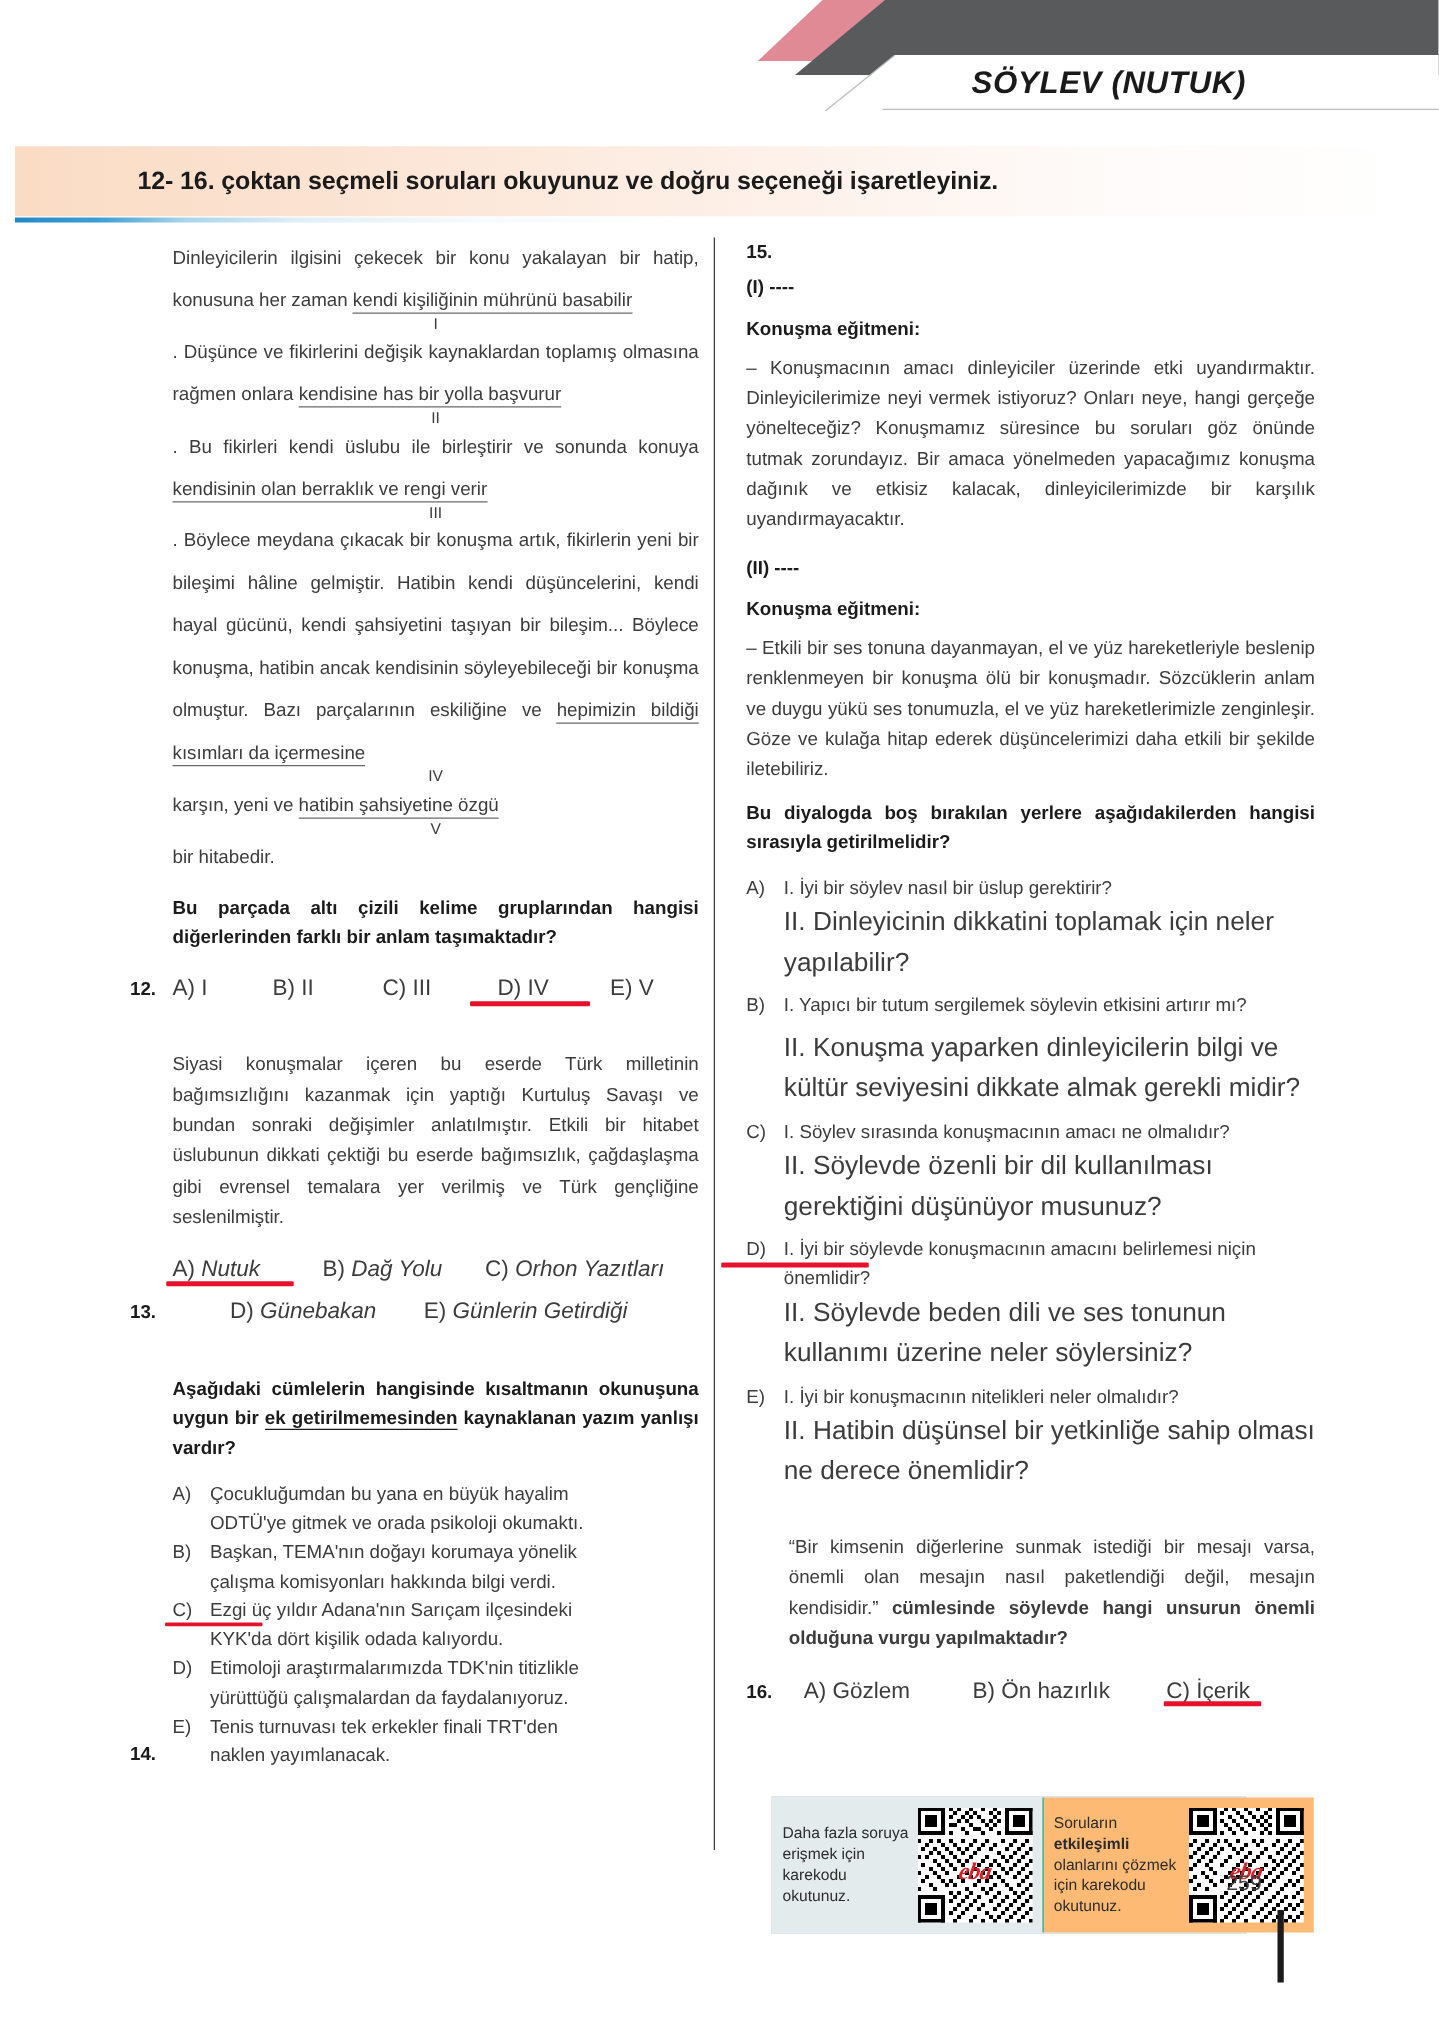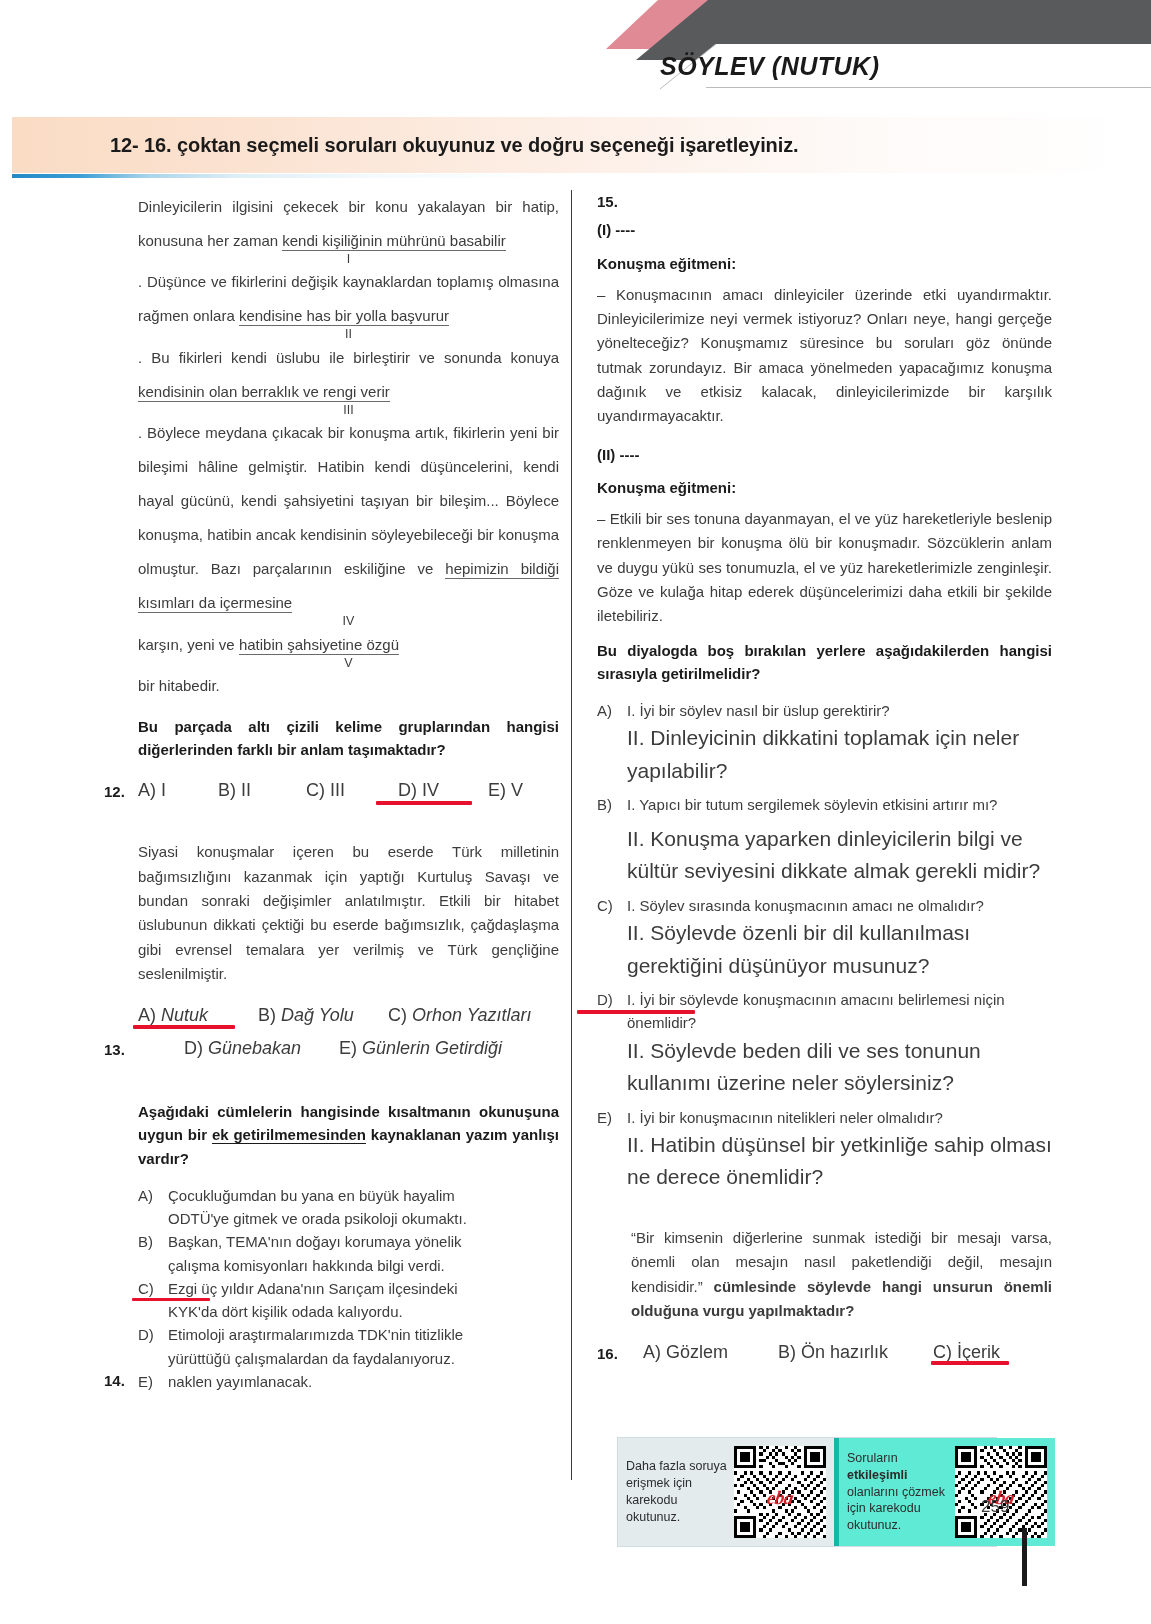--- a/index.html
+++ b/index.html
@@ -32,21 +32,21 @@
   }
   .hdr-line {
     position: absolute; top: 87px; left: 706px; width: 445px; height: 1px;
     background: #b9bbbd;
   }
   .hdr-line-diag {
     position: absolute; top: 44px; left: 660px; width: 58px; height: 45px;
   }
   .hdr-title {
     position: absolute; top: 52px; left: 660px; width: 470px;
-    text-align: left; padding-right: 16px;
+    text-align: center; padding-right: 16px;
     font-size: 25px; font-weight: 700; font-style: italic;
     letter-spacing: 0.5px; color: #1a1a1a;
   }
 
   
   .banner {
     position: absolute; top: 117px; left: 12px; width: 1127px; height: 56px;
     background: linear-gradient(90deg, #fadcc4 0%, #fbe3d2 22%, #fdf0e8 52%, #fefaf8 76%, #ffffff 100%);
   }
   .banner-text {
@@ -114,21 +114,21 @@
   }
 
   
   .qrbox {
     position: absolute; top: 1437px; left: 617px;
     width: 380px; height: 110px; display: flex;
     border: 1px solid #cfdde3;
   }
   .qrhalf { flex: 1 1 50%; display: flex; align-items: center; padding: 9px 8px; }
   .qrhalf.a { background: #e3ebec; }
-  .qrhalf.b { background: #5eead4; border-left: 5px solid #14b8a6; }
+  .qrhalf.b { background: #fdba74; border-left: 1px solid #14b8a6; }
   .qrtext { font-size: 12.5px; line-height: 1.35; color: #2c2c2c; width: 104px; }
   .qrtext b { font-weight: 700; }
   .qrimg { position: relative; width: 92px; height: 92px; margin-left: 4px; }
   .qrimg svg { display: block; }
   .eba {
     position: absolute; left: 50%; top: 57%; transform: translate(-50%,-50%) skewX(-10deg);
     font-family: "Liberation Serif", serif; font-style: italic; font-weight: 700;
     font-size: 19px; color: #d6232b; letter-spacing: -0.5px;
   }
 
@@ -252,20 +252,21 @@
           <div class="opt-line">
             <div class="opt-letter">D)</div>
             <div class="opt-text">
               <div>Etimoloji araştırmalarımızda TDK'nin titizlikle</div>
               <div>yürüttüğü çalışmalardan da faydalanıyoruz.</div>
             </div>
           </div>
           <div class="opt-line">
             <div class="opt-letter">E)</div>
             <div class="opt-text">
+              <div>Tenis turnuvası tek erkekler finali TRT'den</div>
               <div>naklen yayımlanacak.</div>
             </div>
           </div>
         </div>
       </div>
     </div>
   </div>
 </div>
 
 <div class="col-right">

